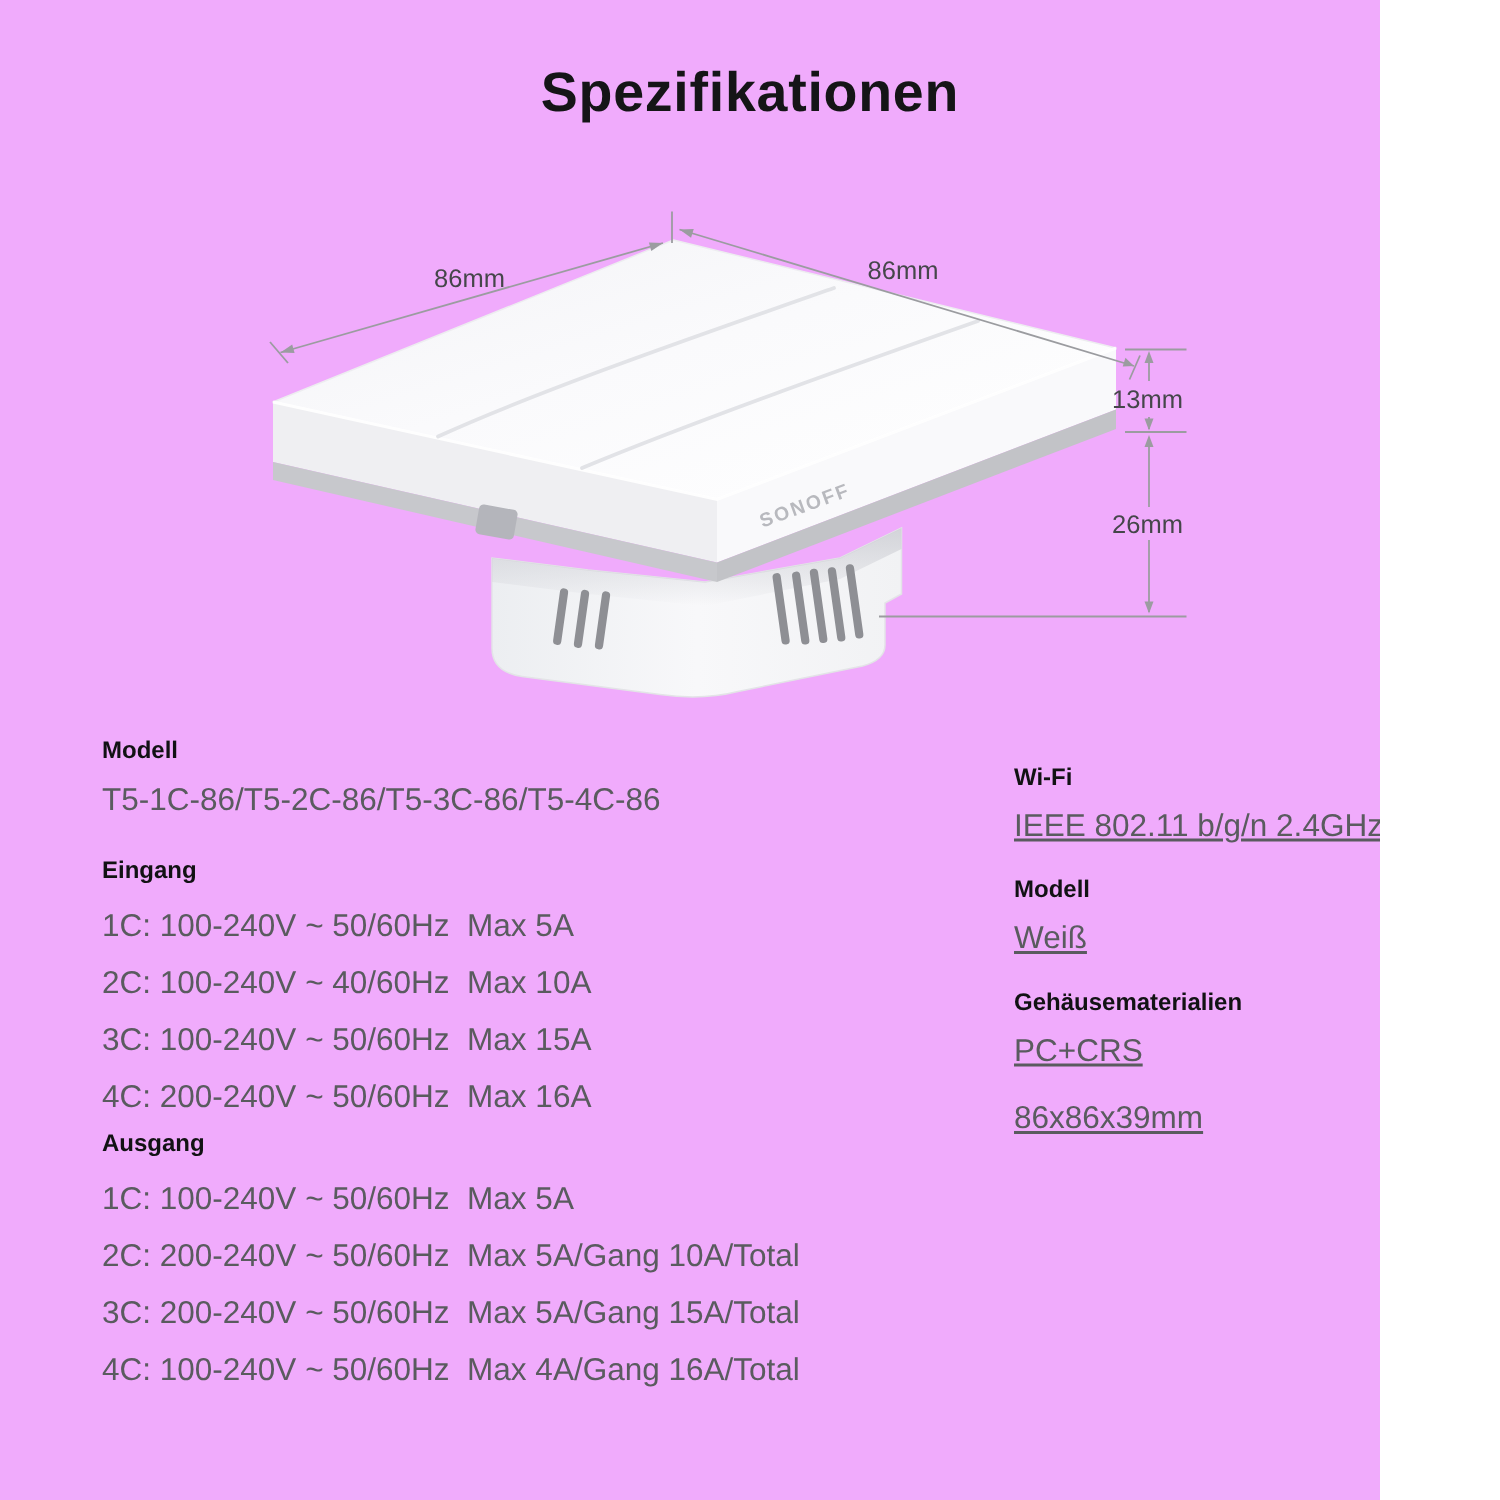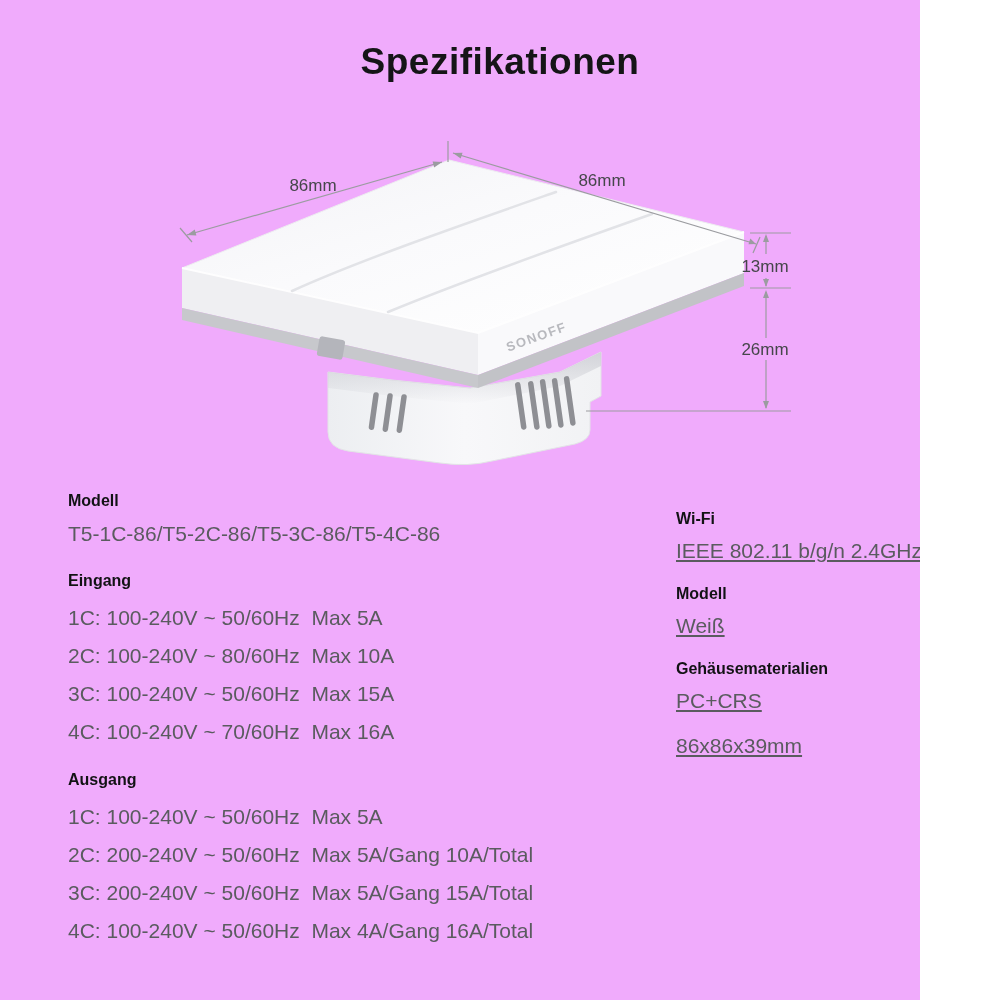--- a/index.html
+++ b/index.html
@@ -10,21 +10,21 @@
   .page-title{
     position:absolute;top:42px;left:0;width:1000px;text-align:center;
     font-size:37px;font-weight:700;color:#151517;letter-spacing:.5px;line-height:40px;
   }
   .diagram-svg{position:absolute;left:0;top:0;width:1000px;height:480px;}
   .dim-text{font-size:17px;fill:#45464a;font-family:"Liberation Sans",sans-serif;}
   .spec-col{position:absolute;top:489px;}
   .col-left{left:68px;width:590px;}
   .col-right{left:676px;width:310px;}
   .spec{margin:0 0 20px 0;}
-  .spec.tight{margin-bottom:17px;}
+  .spec.tight{margin-bottom:0;}
   .spec-label{
     font-size:16px;font-weight:700;color:#121214;line-height:24px;margin:0 0 6px 0;
   }
   .spec-line{
     font-size:21px;color:#5a5b5f;line-height:38px;white-space:pre-wrap;
   }
   .spec-line.single{line-height:30px;}
   .col-right .spec{margin-bottom:17px;margin-top:18px;}
   .col-right .spec-line{line-height:27px;text-decoration:underline;}
 </style>
@@ -129,23 +129,23 @@
   </svg>
 
   <div class="spec-col col-left">
     <div class="spec">
       <div class="spec-label">Modell</div>
       <div class="spec-line single">T5-1C-86/T5-2C-86/T5-3C-86/T5-4C-86</div>
     </div>
     <div class="spec tight">
       <div class="spec-label">Eingang</div>
       <div class="spec-line">1C: 100-240V ~ 50/60Hz  Max 5A</div>
-      <div class="spec-line">2C: 100-240V ~ 80/60Hz  Max 10A</div>
+      <div class="spec-line">2C: 100-240V ~ 40/60Hz  Max 10A</div>
       <div class="spec-line">3C: 100-240V ~ 50/60Hz  Max 15A</div>
-      <div class="spec-line">4C: 100-240V ~ 70/60Hz  Max 16A</div>
+      <div class="spec-line">4C: 200-240V ~ 50/60Hz  Max 16A</div>
     </div>
     <div class="spec">
       <div class="spec-label">Ausgang</div>
       <div class="spec-line">1C: 100-240V ~ 50/60Hz  Max 5A</div>
       <div class="spec-line">2C: 200-240V ~ 50/60Hz  Max 5A/Gang 10A/Total</div>
       <div class="spec-line">3C: 200-240V ~ 50/60Hz  Max 5A/Gang 15A/Total</div>
       <div class="spec-line">4C: 100-240V ~ 50/60Hz  Max 4A/Gang 16A/Total</div>
     </div>
   </div>
 

